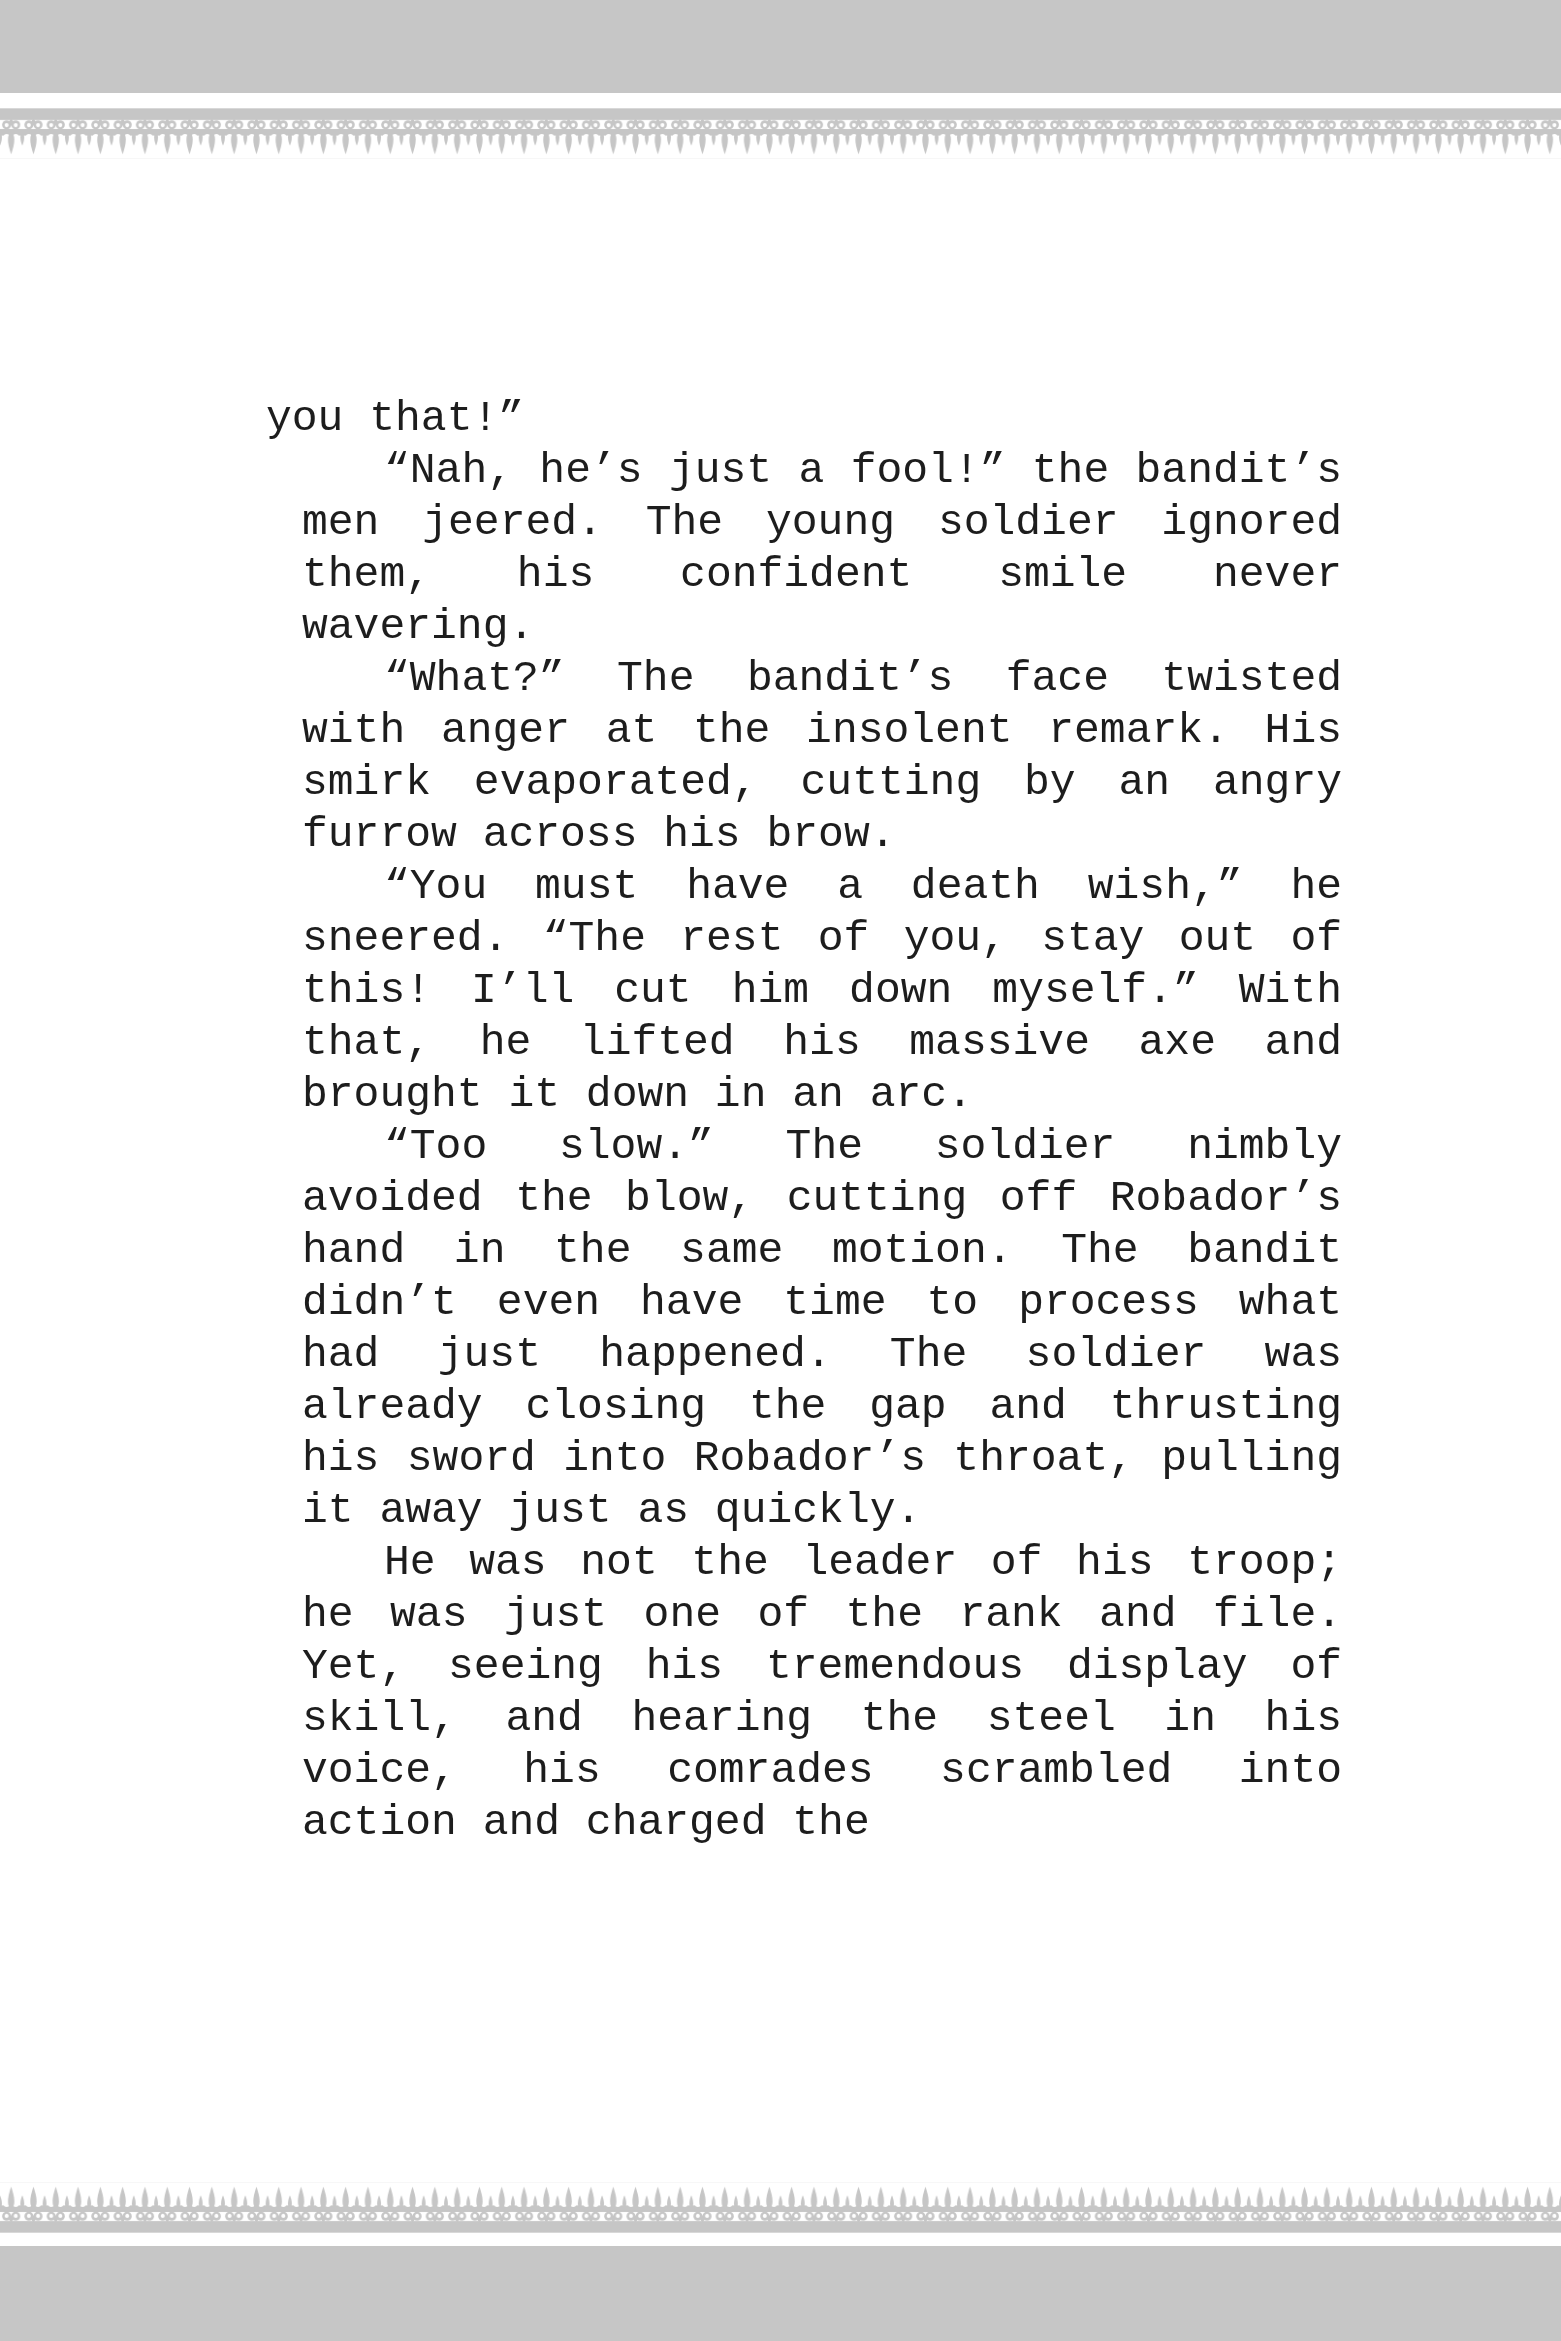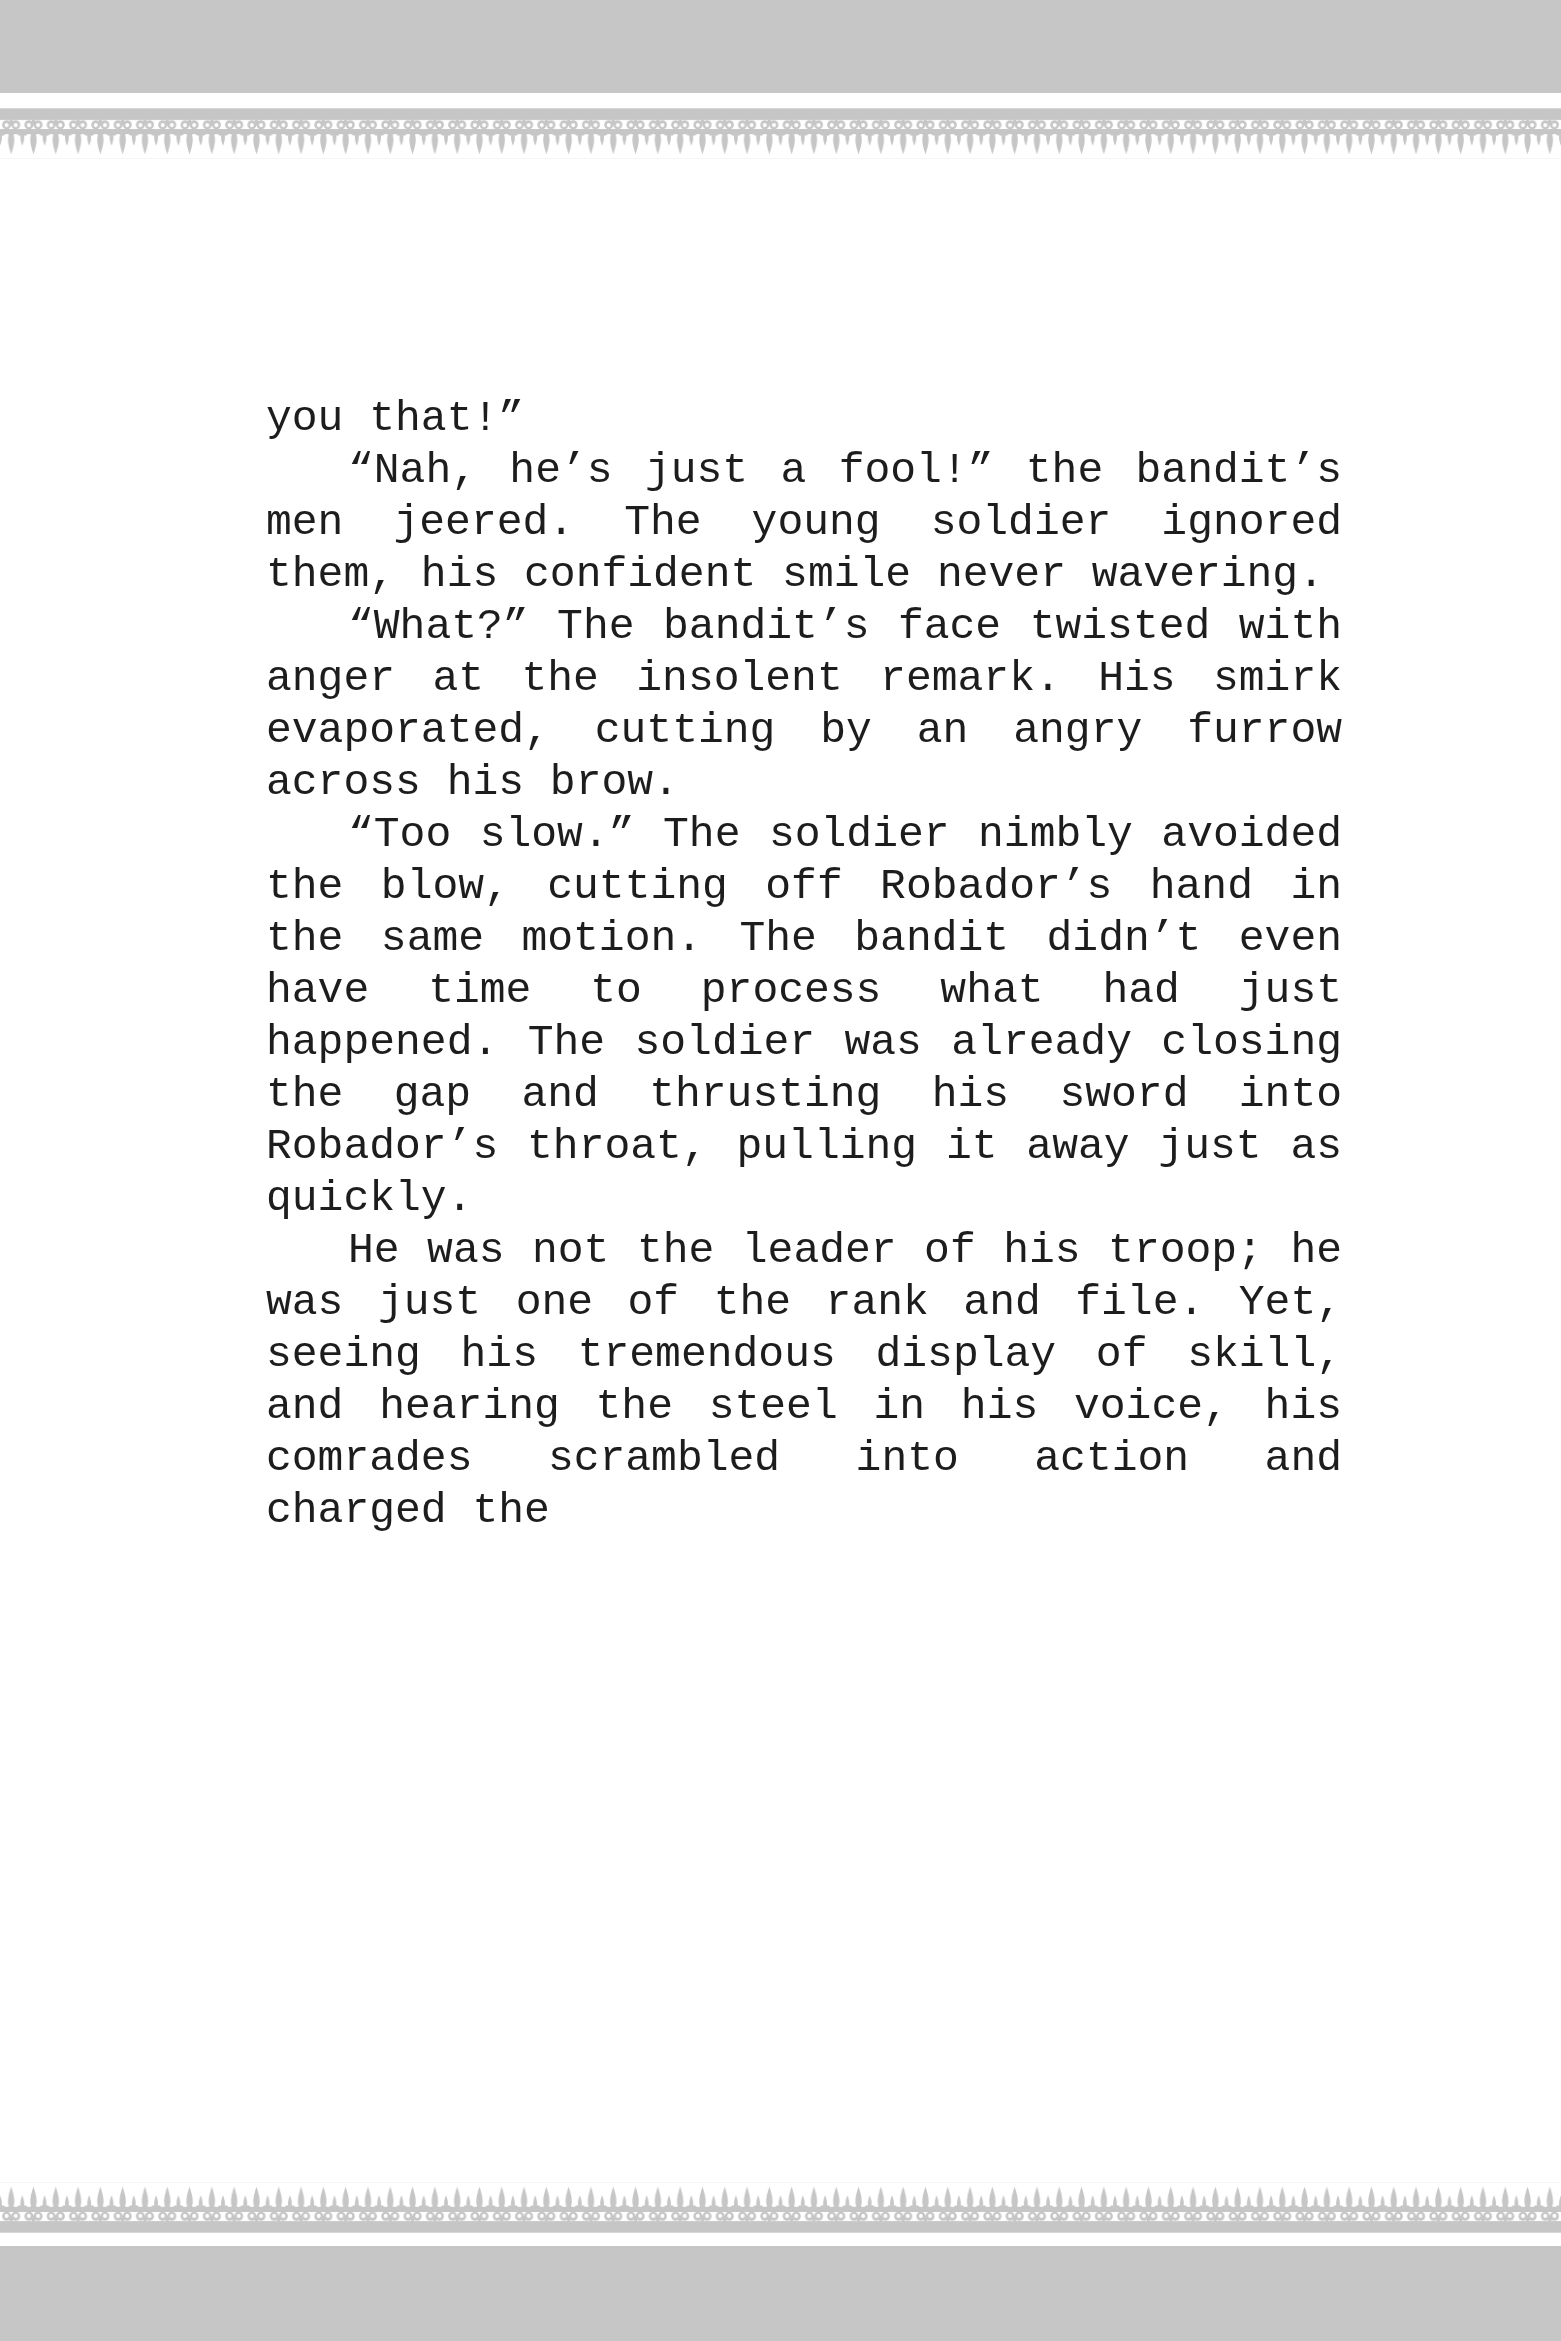--- a/index.html
+++ b/index.html
@@ -44,20 +44,21 @@
     font-size: 43px;
     line-height: 52px;
     text-align: justify;
   }
   .text-column p {
     margin: 0;
     padding: 0;
   }
   .text-column p.indent {
     text-indent: 82px;
+    margin-left: 36px;
   }
 </style>
 </head>
 <body>
 
 <div class="screen">
 
   <div class="chrome-bar top"></div>
 
   <div class="lace top">
@@ -79,20 +80,21 @@
         </pattern>
       </defs>
       <rect x="0" y="0" width="2250" height="73" fill="url(#laceTop)"></rect>
     </svg>
   </div>
 
   <div class="text-column">
     <p>you that!”</p>
     <p class="indent">“Nah, he’s just a fool!” the bandit’s men jeered. The young soldier ignored them, his confident smile never wavering.</p>
     <p class="indent">“What?” The bandit’s face twisted with anger at the insolent remark. His smirk evaporated, cutting by an angry furrow across his brow.</p>
+    <p class="indent">“You must have a death wish,” he sneered. “The rest of you, stay out of this! I’ll cut him down myself.” With that, he lifted his massive axe and brought it down in an arc.</p>
     <p class="indent">“Too slow.” The soldier nimbly avoided the blow, cutting off Robador’s hand in the same motion. The bandit didn’t even have time to process what had just happened. The soldier was already closing the gap and thrusting his sword into Robador’s throat, pulling it away just as quickly.</p>
     <p class="indent">He was not the leader of his troop; he was just one of the rank and file. Yet, seeing his tremendous display of skill, and hearing the steel in his voice, his comrades scrambled into action and charged the</p>
   </div>
 
   <div class="lace bottom">
     <svg width="1561" height="51" xmlns="http://www.w3.org/2000/svg" viewBox="0 0 2250 73">
       <defs>
         <pattern id="laceBottom" width="32.142857" height="73" patternUnits="userSpaceOnUse">
           <rect x="-0.5" y="0" width="33.2" height="17" fill="#c6c6c6"></rect>
           <circle cx="9.5" cy="24" r="6.5" fill="#c6c6c6"></circle>

